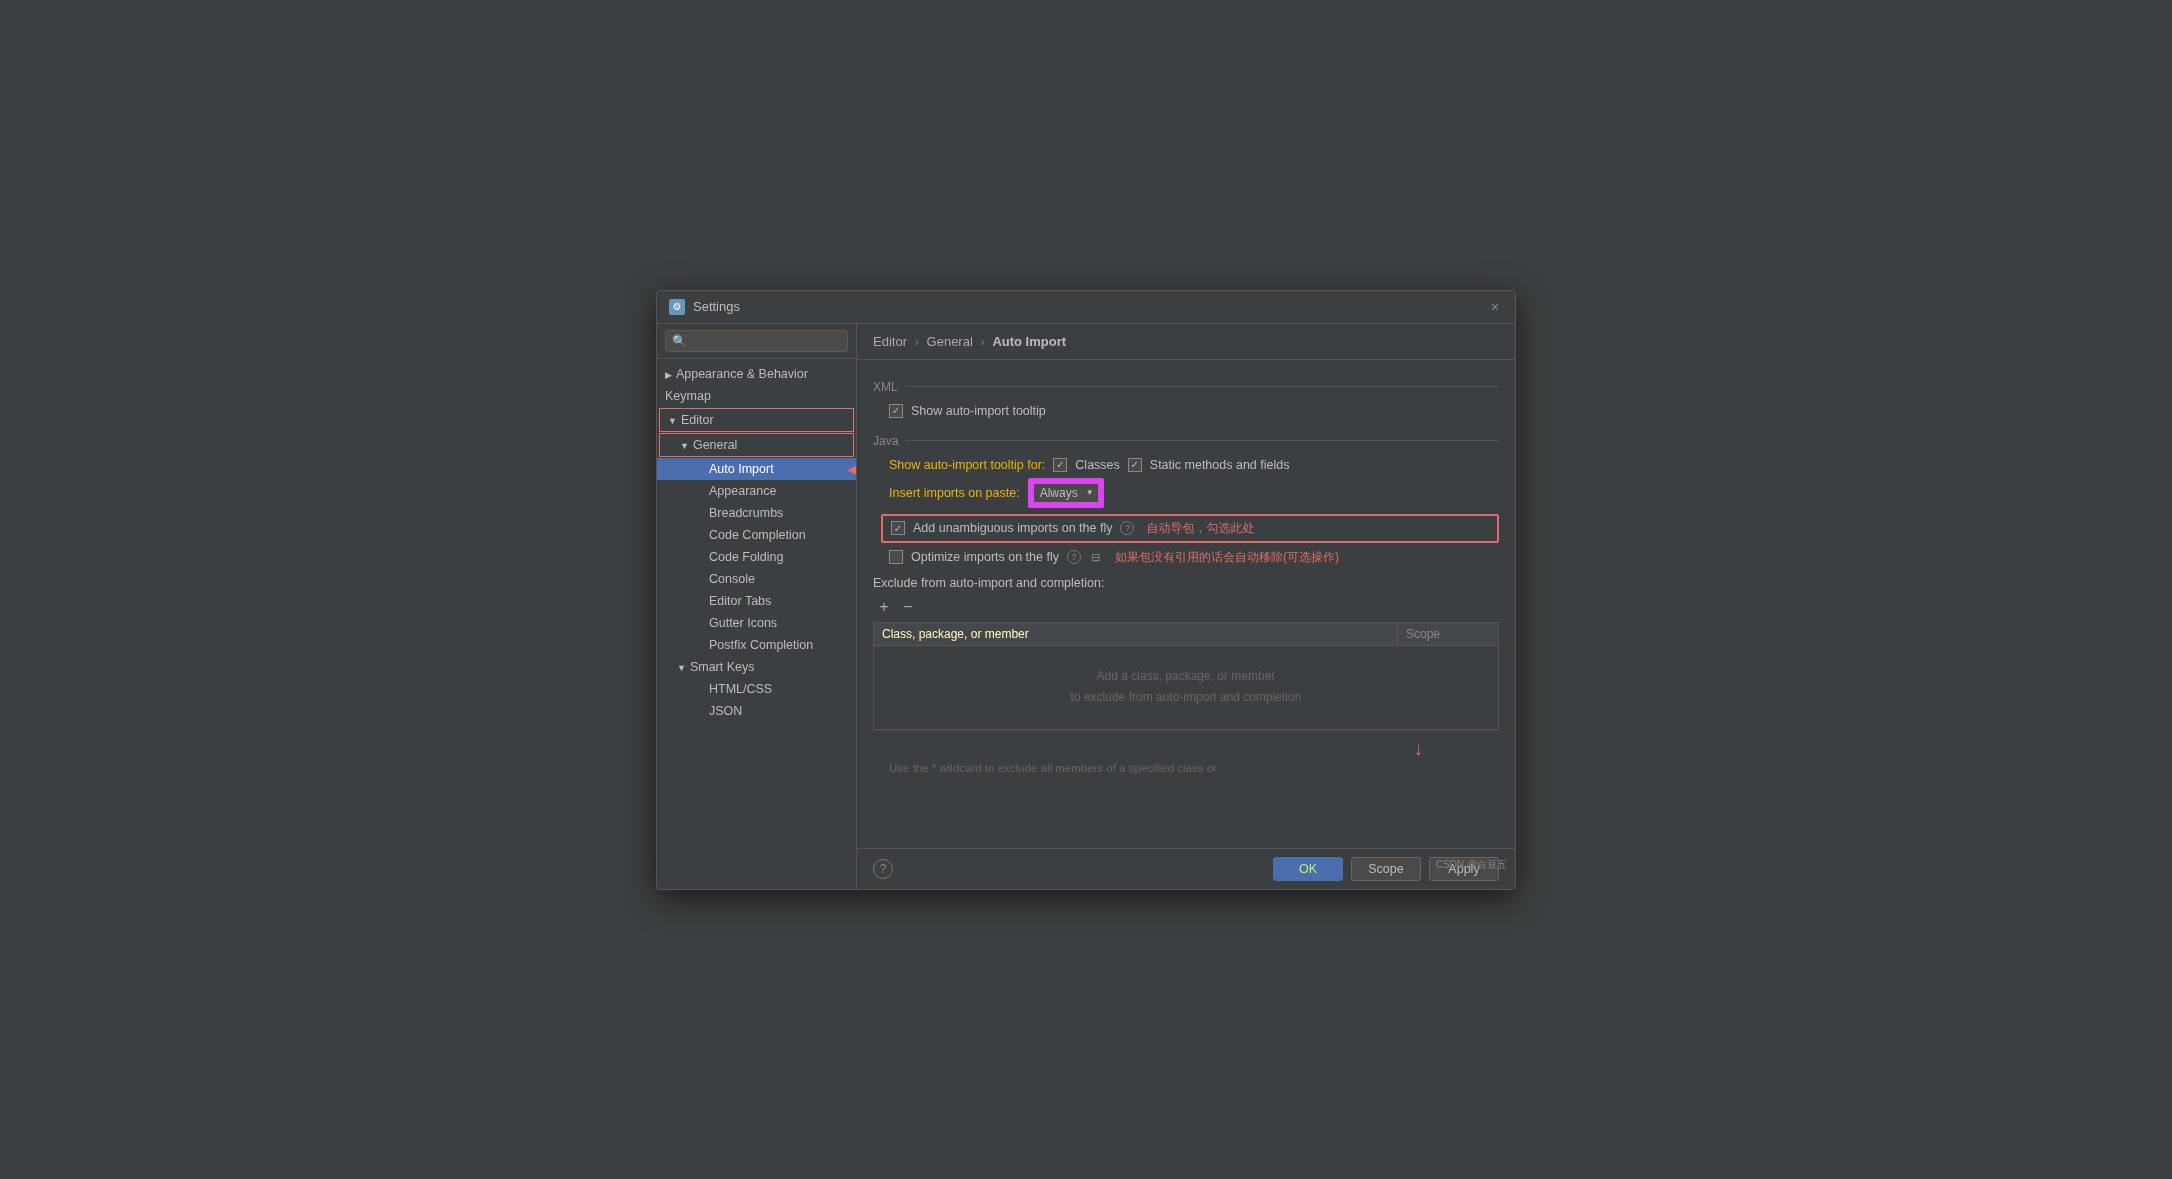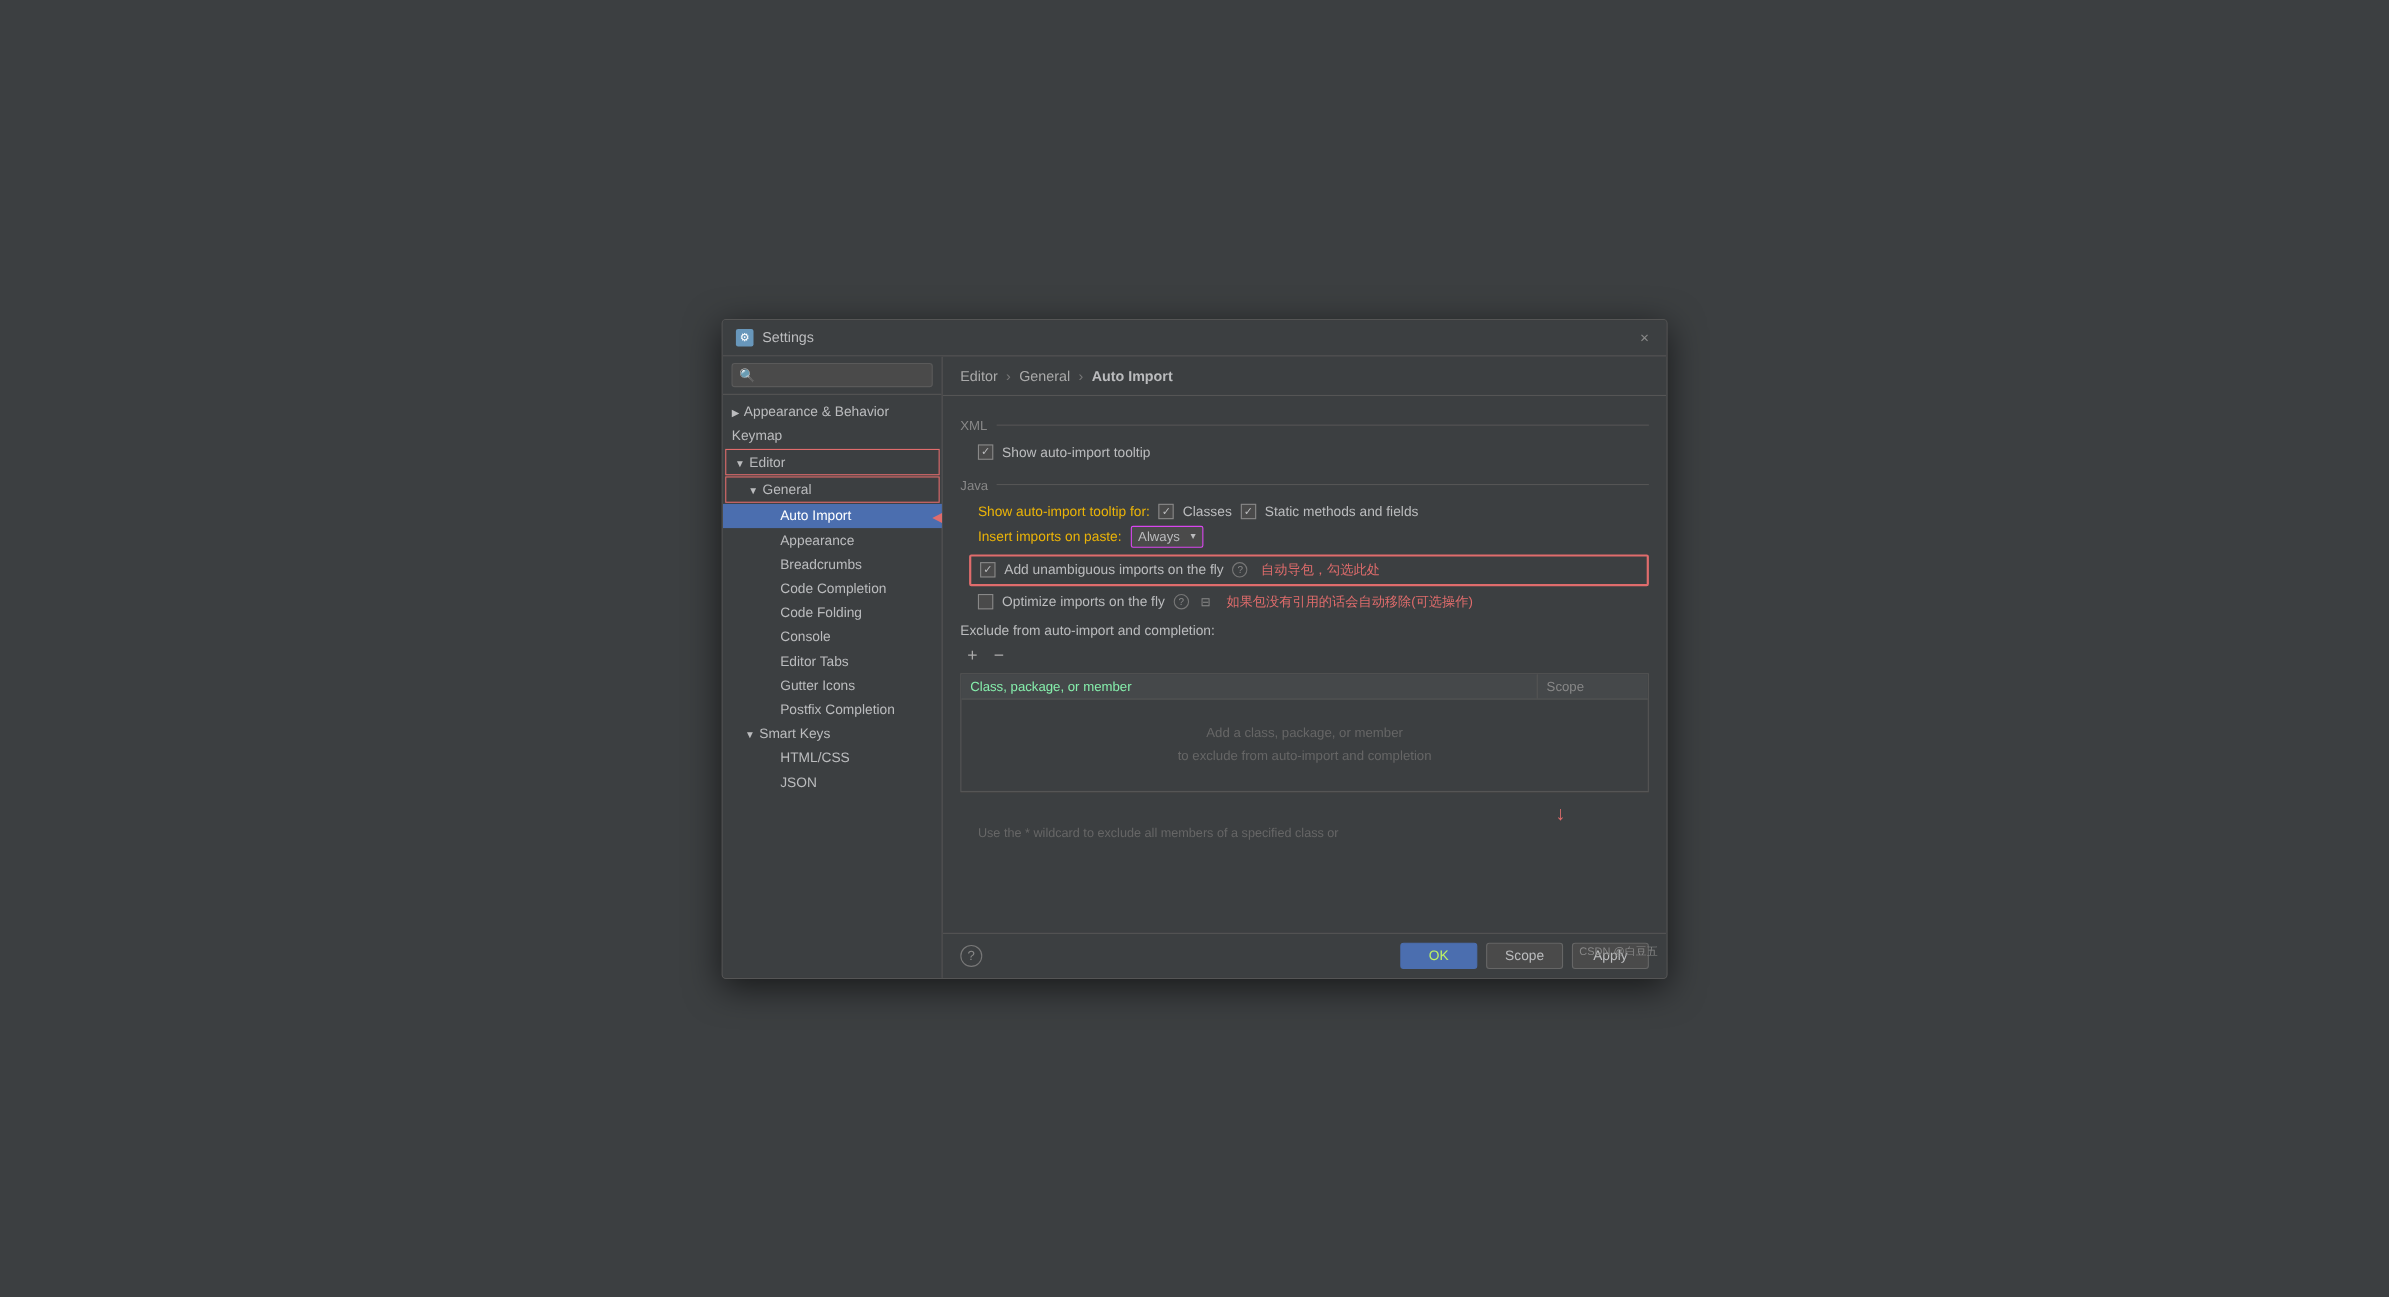--- a/index.html
+++ b/index.html
@@ -230,21 +230,21 @@
       align-items: center;
       gap: 8px;
       margin: 6px 0 6px 16px;
     }
     .label-text {
       color: #eab308;
       font-size: 12.5px;
     }
     .dropdown {
       background: #4a4a4a;
-      border: 1px solid #d946ef;
+      border: 6px solid #d946ef;
       border-radius: 2px;
       padding: 2px 20px 2px 6px;
       color: #bbbcbe;
       font-size: 12px;
       cursor: pointer;
       position: relative;
       display: flex;
       align-items: center;
       gap: 4px;
     }
@@ -286,21 +286,21 @@
     }
     .table-header {
       display: flex;
       background: #45484a;
       border-bottom: 1px solid #555;
     }
     .table-col-main {
       flex: 1;
       padding: 4px 8px;
       font-size: 12px;
-      color: #86efac;
+      color: #fef9c3;
       border-right: 1px solid #555;
     }
     .table-col-scope {
       width: 100px;
       padding: 4px 8px;
       font-size: 12px;
       color: #888;
     }
     .table-empty {
       padding: 20px;

